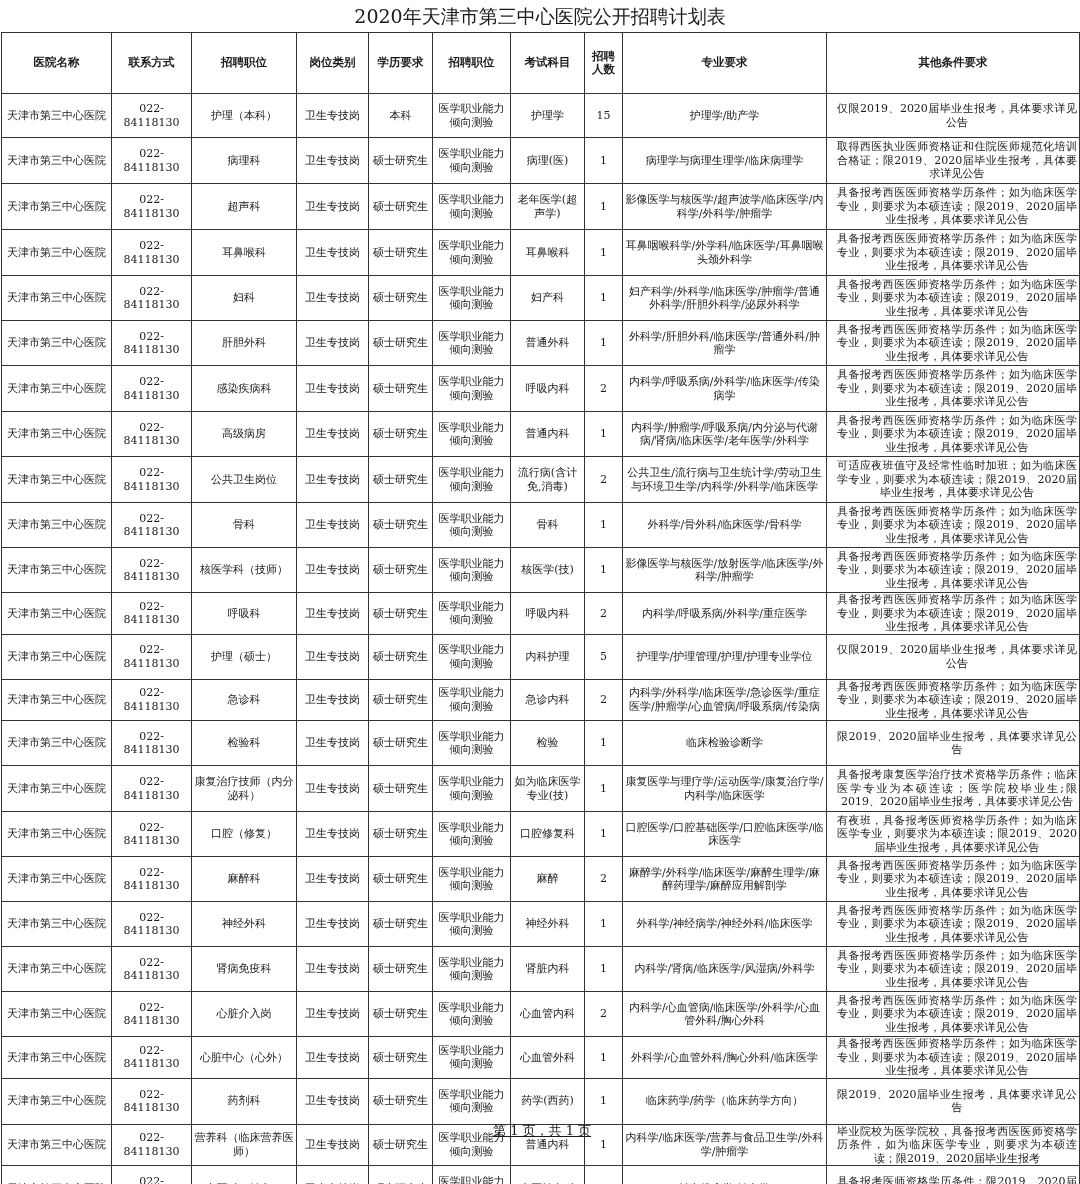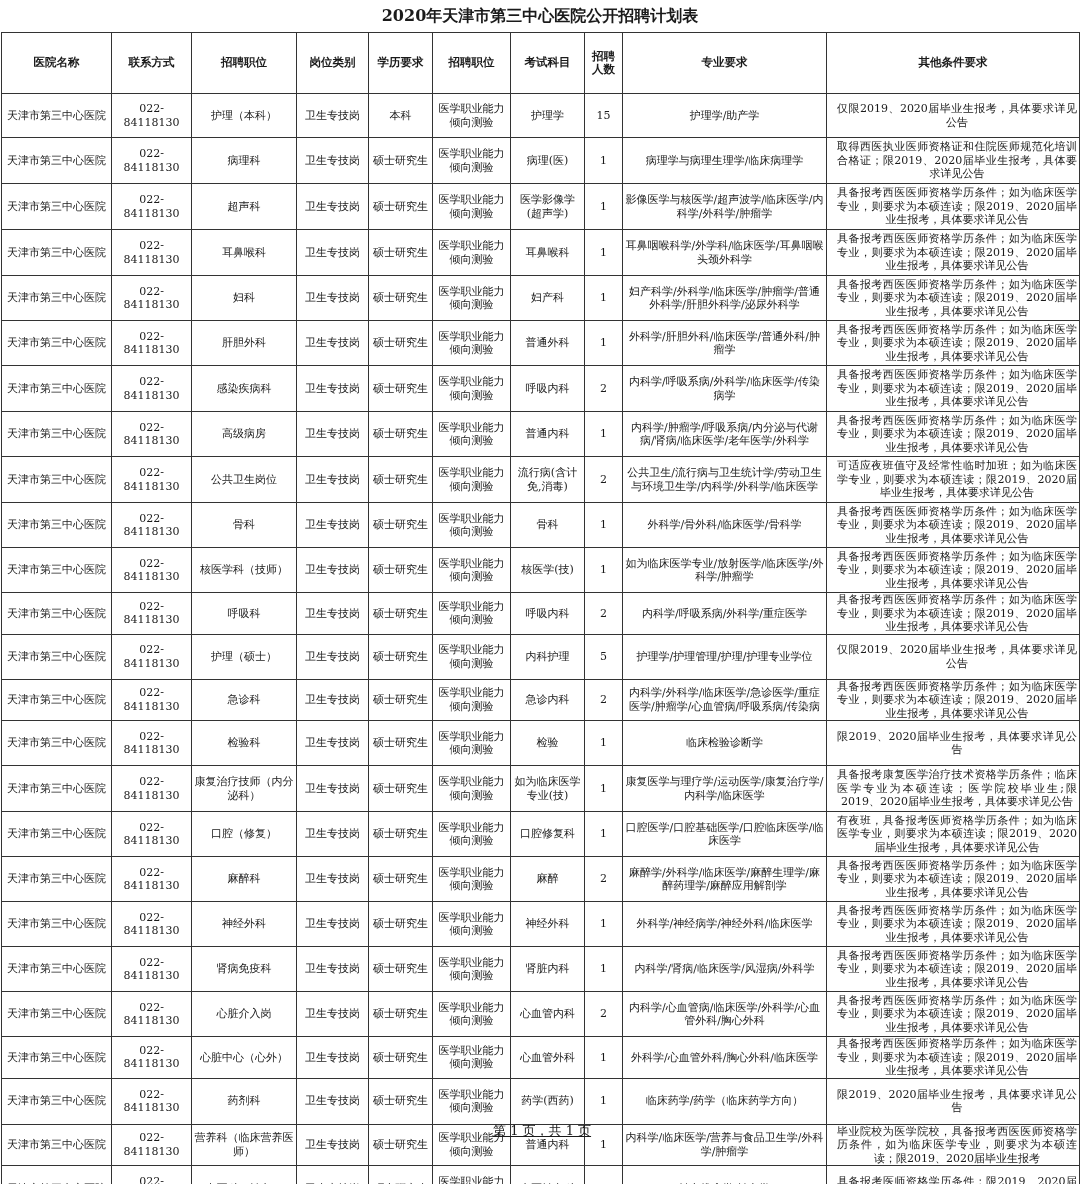--- a/index.html
+++ b/index.html
@@ -1,17 +1,17 @@
 <!DOCTYPE html>
 <html><head>
 <meta charset="utf-8">
 <style>
   html, body { margin: 0; padding: 0; background: #ffffff; }
   body { width: 1080px; height: 1184px; overflow: hidden; font-family: "DejaVu Serif", "Liberation Serif", serif; color: #1a1a1a; position: relative; }
-  .title { height: 32px; line-height: 32px; text-align: center; font-size: 16px; font-weight: bold; letter-spacing: 0; }
+  .title { height: 32px; line-height: 32px; text-align: center; font-size: 19px; font-weight: normal; letter-spacing: 0; }
   table { border-collapse: collapse; width: 1078px; margin-left: 1px; table-layout: fixed; }
   td, th { border: 1.5px solid #333; text-align: center; vertical-align: middle; font-size: 11px; line-height: 13.5px; padding: 0 2px; font-weight: normal; overflow: hidden; }
   th { font-weight: bold; height: 60px; font-size: 11.5px; }
   .col-other { text-align: justify; text-align-last: center; padding-left: 10px; }
   .footer { position: absolute; left: 493px; top: 1122px; font-size: 13px; background: transparent; text-decoration: underline; }
 </style>
 </head>
 <body>
 
 <div class="title">2020年天津市第三中心医院公开招聘计划表</div>
@@ -68,21 +68,21 @@
         <td>病理学与病理生理学/临床病理学</td>
         <td class="col-other">取得西医执业医师资格证和住院医师规范化培训合格证；限2019、2020届毕业生报考，具体要求详见公告</td>
       </tr>
       <tr style="height: 46px;">
         <td>天津市第三中心医院</td>
         <td>022-84118130</td>
         <td>超声科</td>
         <td>卫生专技岗</td>
         <td>硕士研究生</td>
         <td>医学职业能力倾向测验</td>
-        <td>医学影像学(超声学)</td>
+        <td>老年医学(超声学)</td>
         <td>1</td>
         <td>影像医学与核医学/超声波学/临床医学/内科学/外科学/肿瘤学</td>
         <td class="col-other">具备报考西医医师资格学历条件；如为临床医学专业，则要求为本硕连读；限2019、2020届毕业生报考，具体要求详见公告</td>
       </tr>
       <tr style="height: 46px;">
         <td>天津市第三中心医院</td>
         <td>022-84118130</td>
         <td>耳鼻喉科</td>
         <td>卫生专技岗</td>
         <td>硕士研究生</td>
@@ -166,21 +166,21 @@
       </tr>
       <tr style="height: 45px;">
         <td>天津市第三中心医院</td>
         <td>022-84118130</td>
         <td>核医学科（技师）</td>
         <td>卫生专技岗</td>
         <td>硕士研究生</td>
         <td>医学职业能力倾向测验</td>
         <td>核医学(技)</td>
         <td>1</td>
-        <td>如为临床医学专业/放射医学/临床医学/外科学/肿瘤学</td>
+        <td>影像医学与核医学/放射医学/临床医学/外科学/肿瘤学</td>
         <td class="col-other">具备报考西医医师资格学历条件；如为临床医学专业，则要求为本硕连读；限2019、2020届毕业生报考，具体要求详见公告</td>
       </tr>
       <tr style="height: 34px;">
         <td>天津市第三中心医院</td>
         <td>022-84118130</td>
         <td>呼吸科</td>
         <td>卫生专技岗</td>
         <td>硕士研究生</td>
         <td>医学职业能力倾向测验</td>
         <td>呼吸内科</td>

